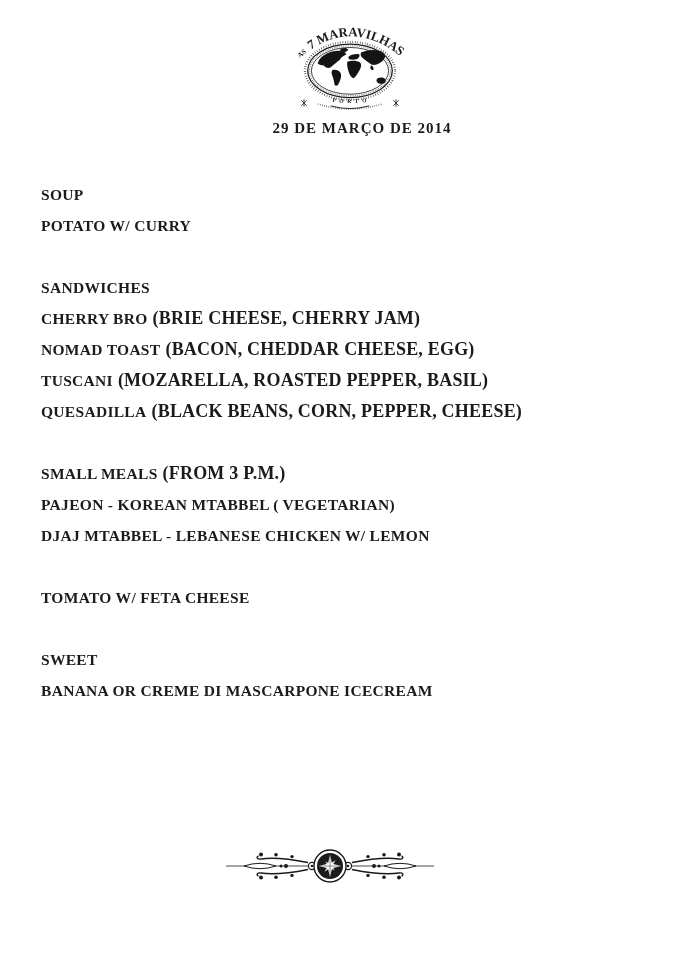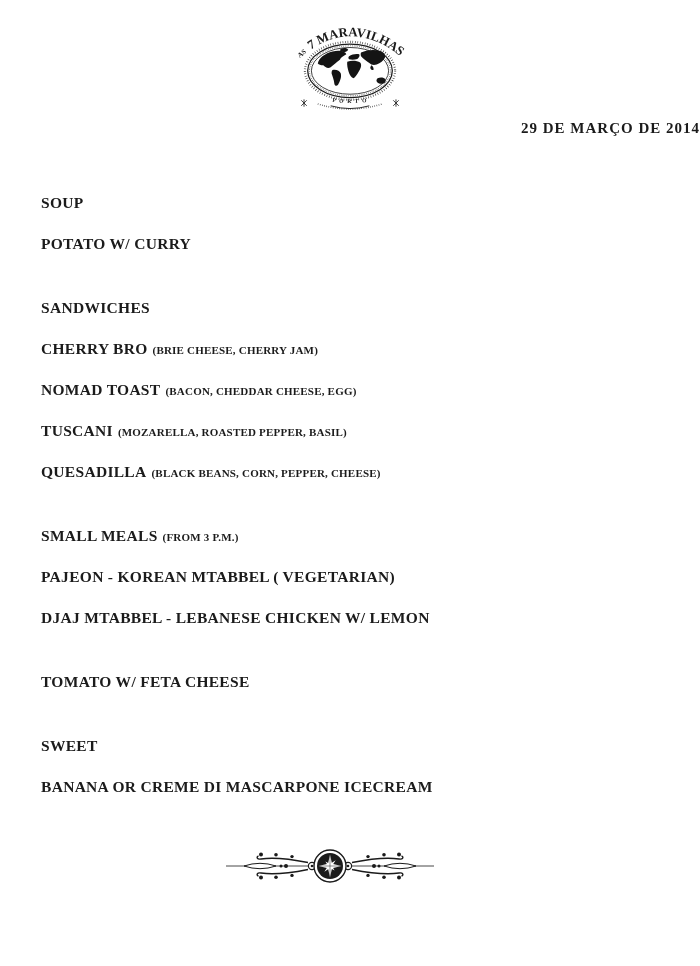--- a/index.html
+++ b/index.html
@@ -8,37 +8,36 @@
     background:#ffffff;
     font-family:"Liberation Serif","DejaVu Serif",serif;
     color:#1b1b1b;
   }
   .page { position:relative; width:700px; height:966px; overflow:hidden; background:#ffffff; }
 
   .logo { position:absolute; left:288px; top:12px; width:124px; height:103px; }
 
   .date {
     position:absolute; left:0; right:0; top:120px;
-    text-align:right;
+    text-align:center;
     font-size:15px; font-weight:700; letter-spacing:1px;
     white-space:nowrap;
     padding-left:24px;
   }
 
   .menu { position:absolute; left:41px; top:179px; right:24px; }
   .section { margin-bottom:31px; }
   .line {
     line-height:31px;
     font-weight:700;
     font-size:15.5px;
     letter-spacing:0.3px;
     white-space:nowrap;
-    margin-top:8px;
   }
-  .note, .detail { font-size:11px; margin-left:5px; letter-spacing:0.2px; }
+  .note, .detail { font-size:18px; margin-left:5px; letter-spacing:0.2px; }
   .note:empty, .detail:empty { margin-left:0; }
 
   .ornament { position:absolute; left:224px; top:846px; width:212px; height:40px; }
 
   svg text { fill:#1b1b1b; }
 </style>
 </head>
 <body>
 
 <div class="page">

